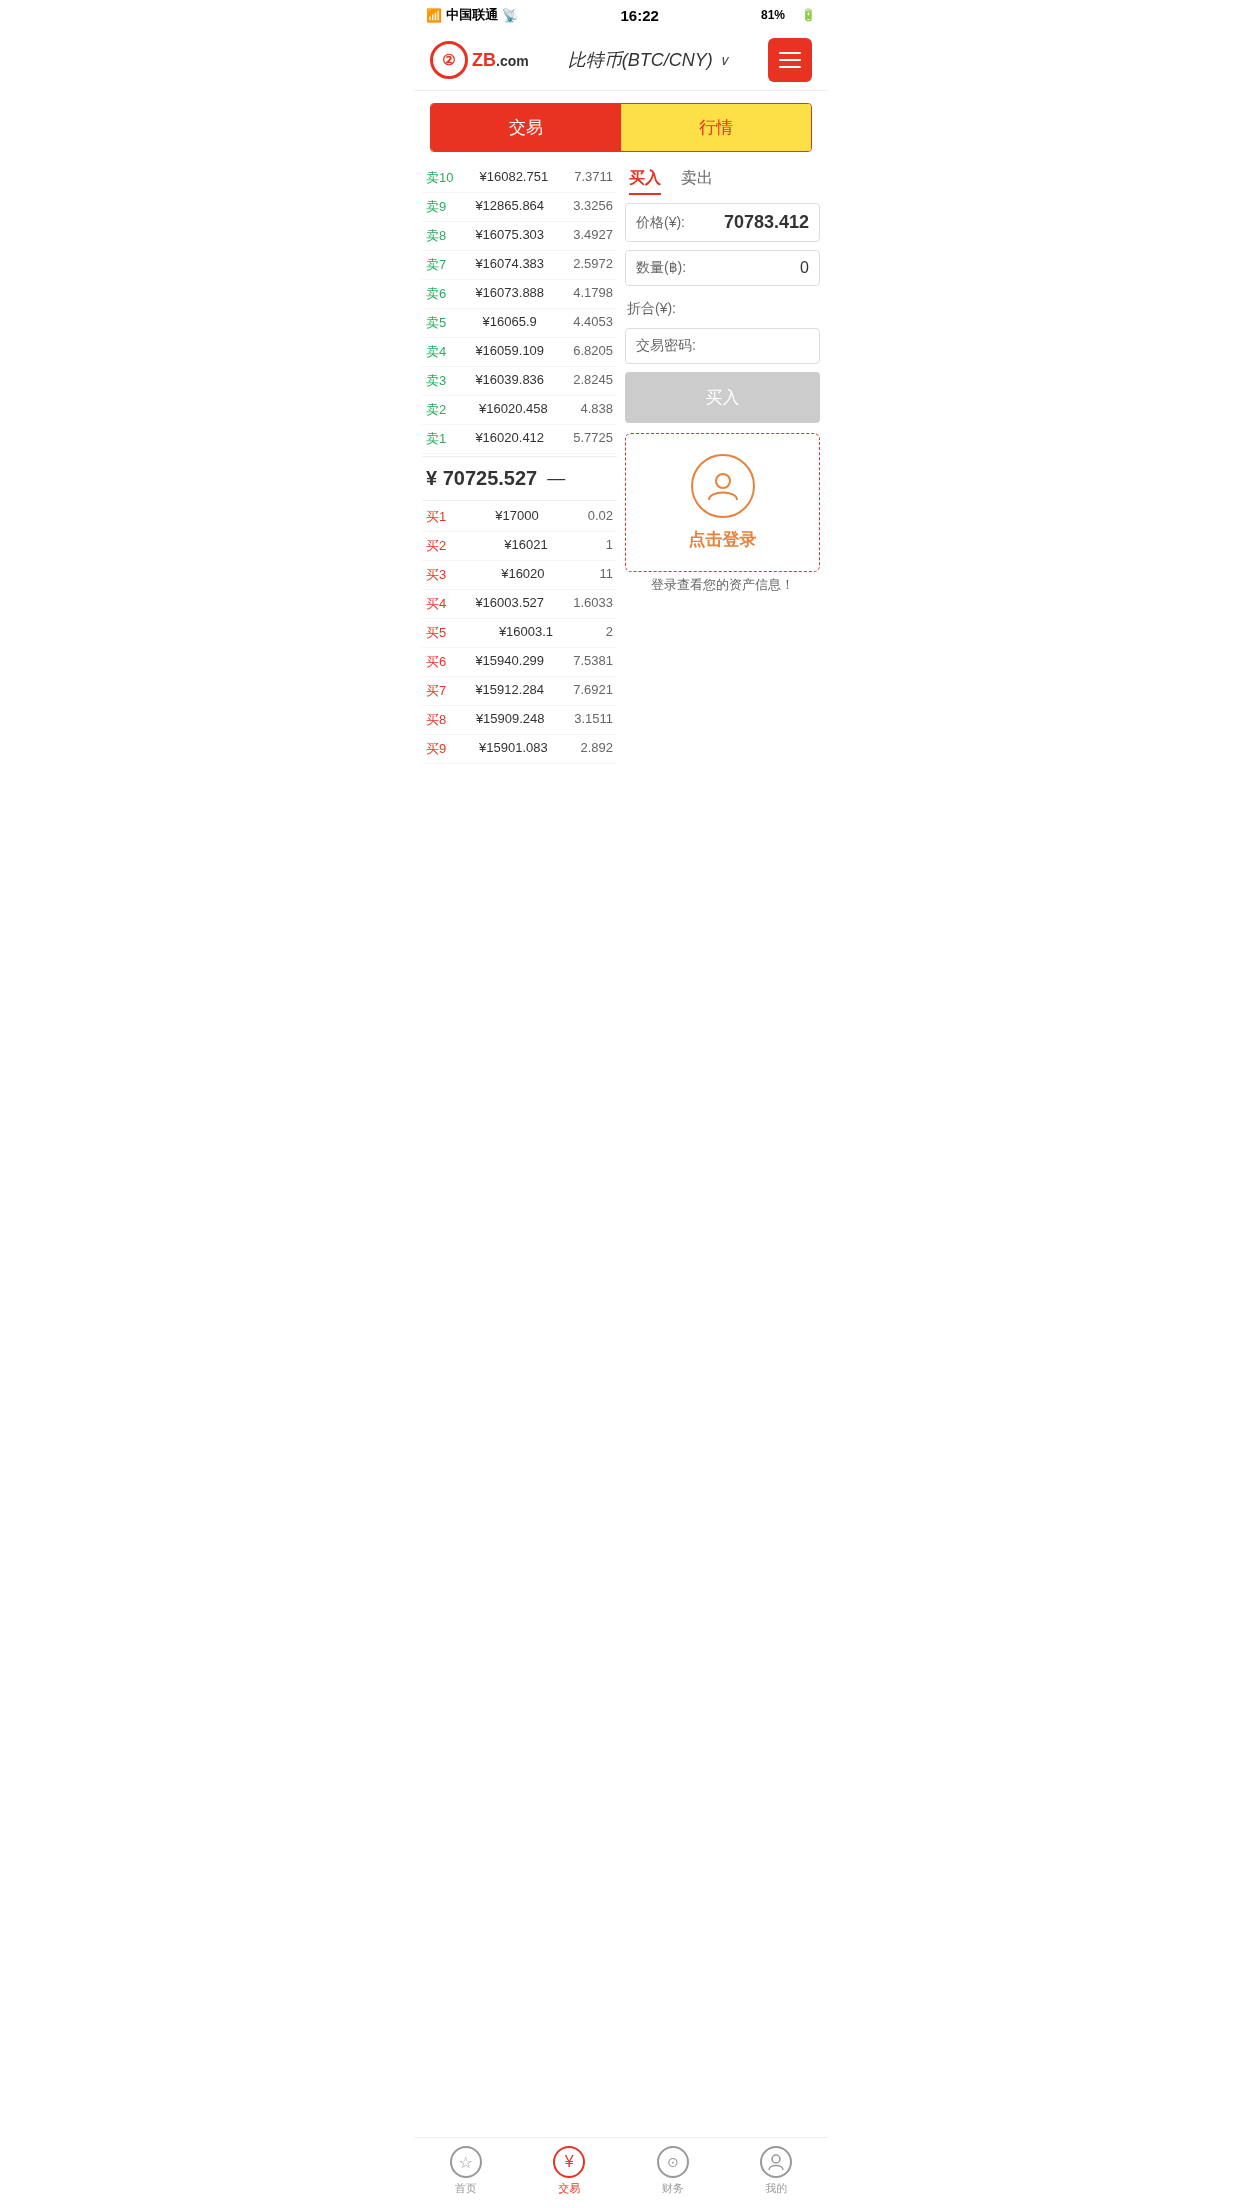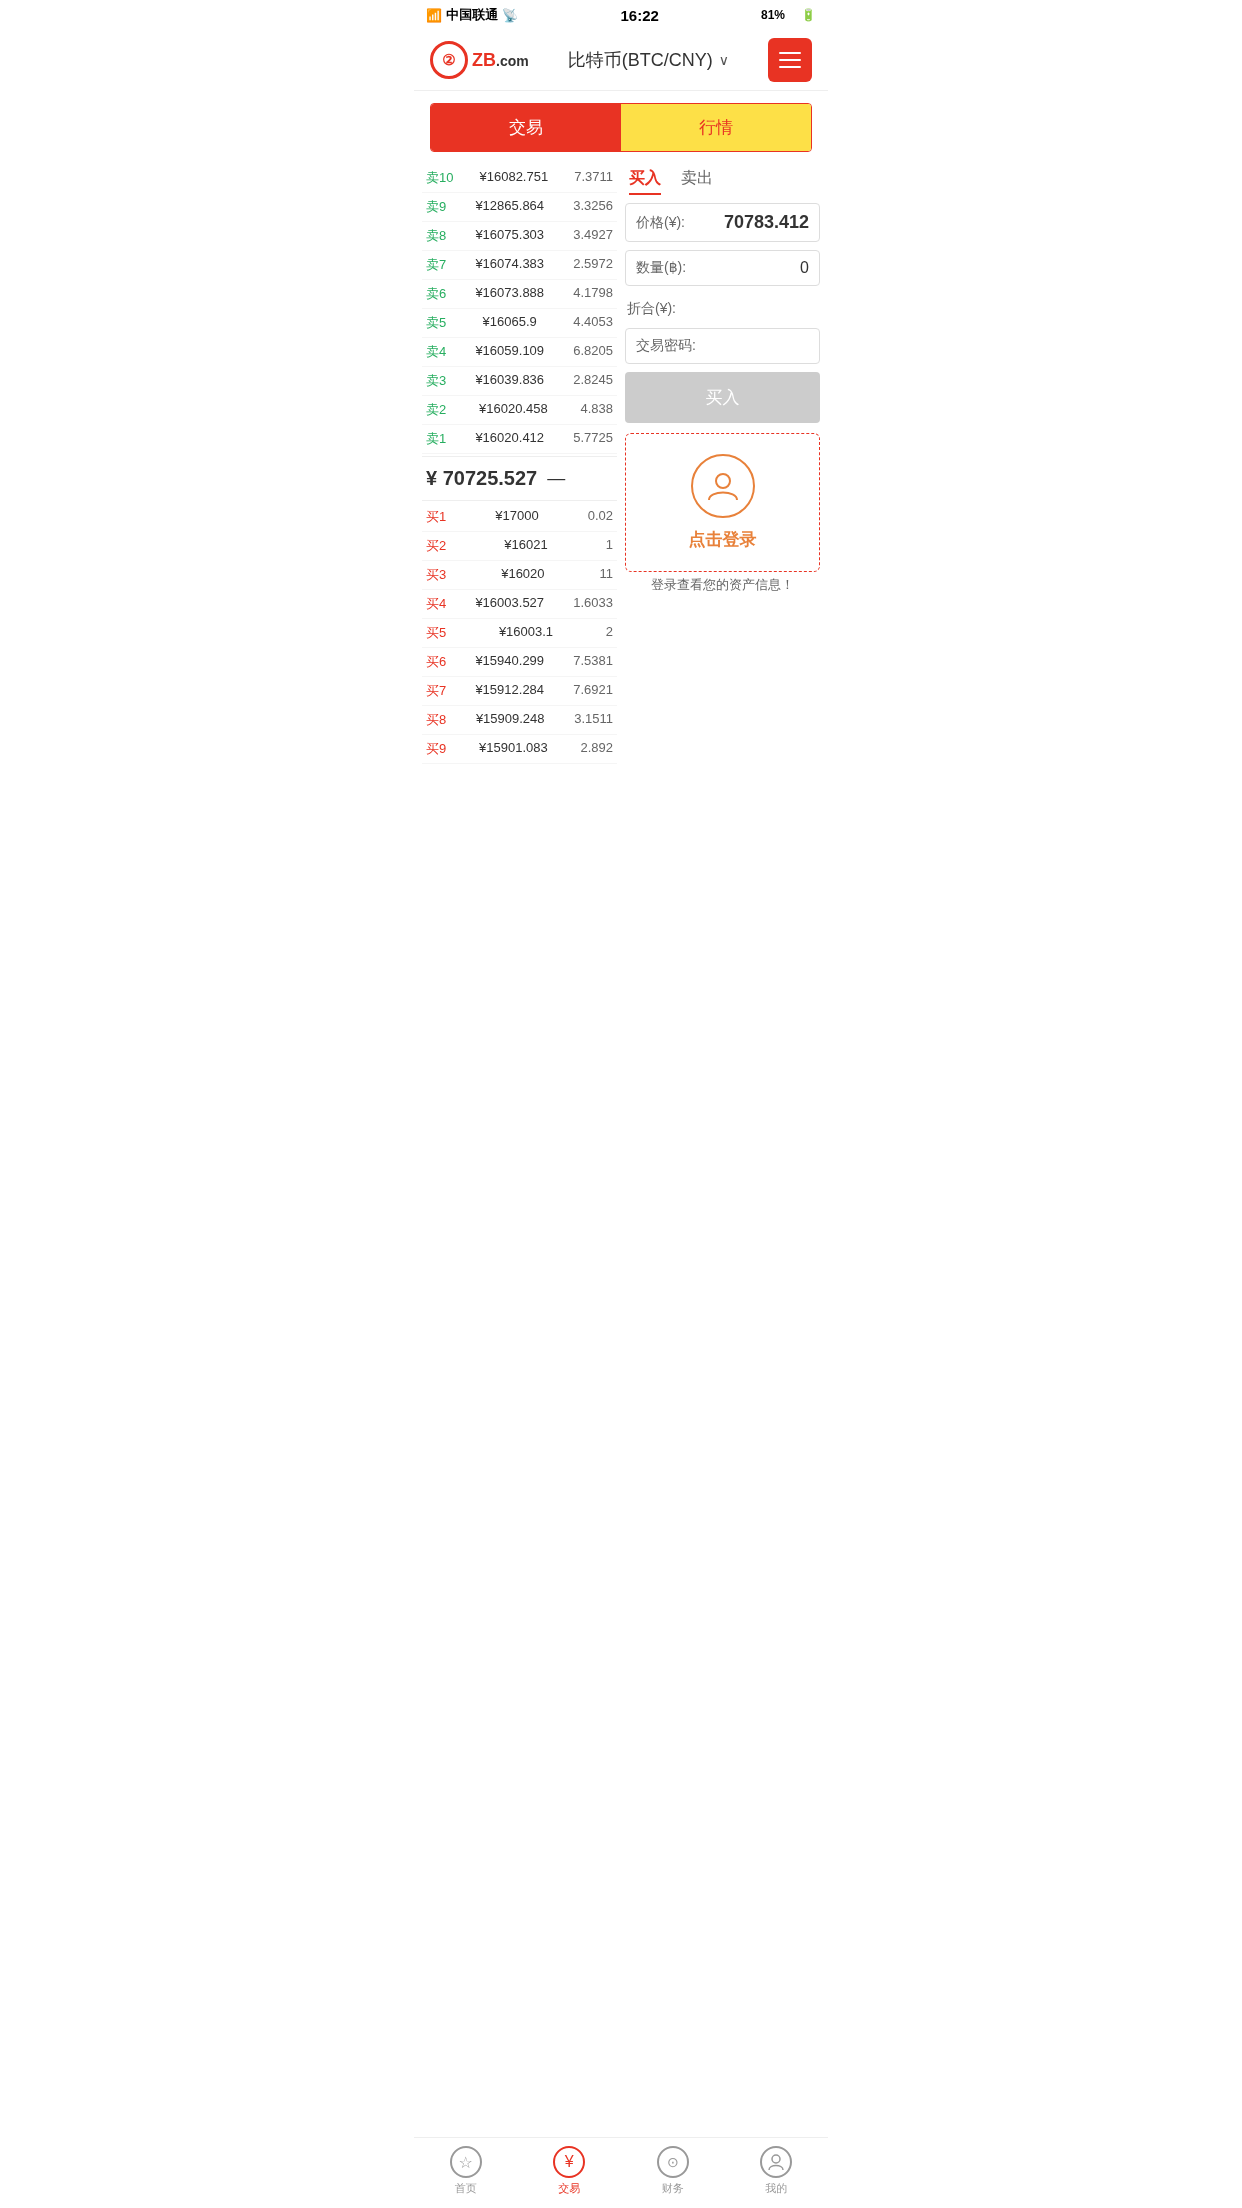--- a/index.html
+++ b/index.html
@@ -53,20 +53,21 @@
       font-weight: 700;
       font-size: 18px;
     }
     .logo-dot { color: #333; font-size: 14px; text-align: right; }
     .header-title {
       font-size: 18px;
       color: #333;
       display: flex;
       align-items: center;
       gap: 6px;
+      font-style: italic;
     }
     .header-menu {
       background: #e83323;
       width: 44px; height: 44px;
       border-radius: 6px;
       display: flex;
       flex-direction: column;
       align-items: center;
       justify-content: center;
       gap: 5px;

